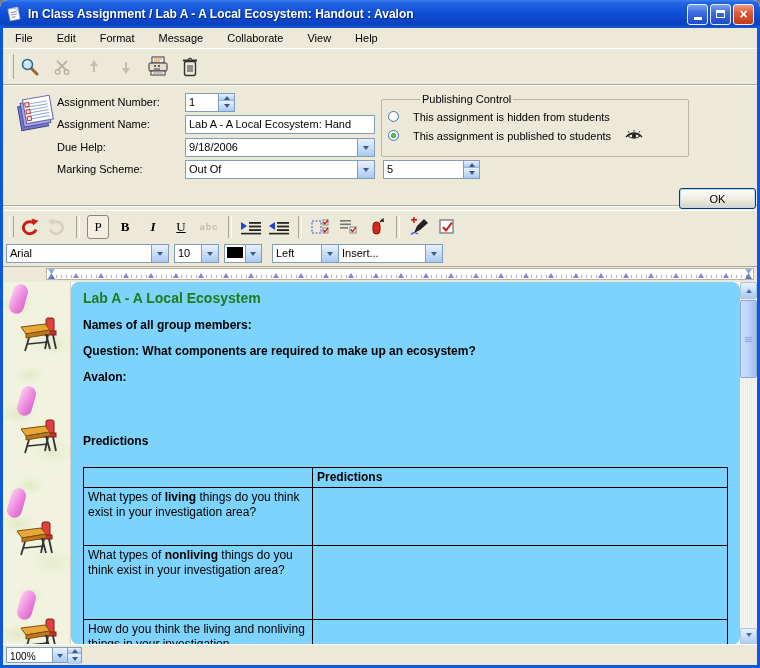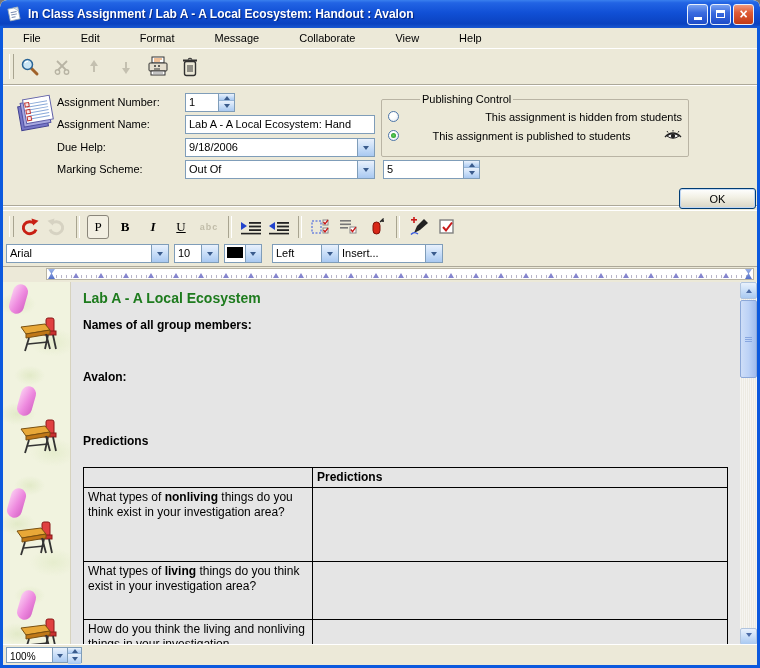--- a/index.html
+++ b/index.html
@@ -19,21 +19,21 @@
   .wbtn{width:21px;height:21px;border-radius:3px;border:1px solid #E8F0FC;box-sizing:border-box;
     display:flex;align-items:center;justify-content:center;
     background:linear-gradient(180deg,#7AA2F0 0%,#3B6CE0 40%,#1E4CC8 100%);}
   .wbtn.close{background:linear-gradient(180deg,#F0997E 0%,#DE5B35 40%,#C23A16 100%);
     color:#fff;font-size:14px;font-weight:bold;line-height:1;}
   .minglyph{width:8px;height:3px;background:#fff;margin-top:8px;}
   .maxglyph{width:9px;height:8px;border:1px solid #fff;border-top:3px solid #fff;box-sizing:border-box;}
   
   .menubar{left:3px;top:28px;right:3px;height:20px;background:#ECE9D8;display:flex;align-items:center;
     border-bottom:1px solid #fff;}
-  .menu-item{font-size:11px;padding:3px 20px;color:#000;}
+  .menu-item{font-size:11px;padding:3px 12px;color:#000;}
   
   .toolbar{left:3px;top:49px;right:3px;height:36px;background:#ECE9D8;border-bottom:1px solid #ACA899;
     box-shadow:0 1px 0 #fff;display:flex;align-items:center;padding-left:14px;box-sizing:border-box;gap:6px;}
   .grip{position:absolute;left:6px;top:5px;bottom:5px;width:3px;
     border-left:1px solid #fff;border-right:1px solid #A8A490;}
   .tbtn{width:26px;height:26px;display:flex;align-items:center;justify-content:center;}
   .vsep{width:2px;height:22px;border-left:1px solid #A8A490;border-right:1px solid #fff;margin:0 3px;}
   
   .formpanel{left:3px;top:86px;right:3px;height:119px;background:#ECE9D8;
     border-bottom:1px solid #ACA899;box-shadow:0 1px 0 #fff;}
@@ -46,21 +46,21 @@
   .chev{width:0;height:0;border:3px solid transparent;border-top:4px solid #3A5B8C;margin-top:4px;}
   .spin{width:15px;display:flex;flex-direction:column;border-left:1px solid #7F9DB9;}
   .sbtn{flex:1;display:flex;align-items:center;justify-content:center;
     background:linear-gradient(180deg,#E9F1FC 0%,#CCE0F8 45%,#A9C9F1 100%);}
   .sbtn+.sbtn{border-top:1px solid #96B5D8;}
   .tri-up{width:0;height:0;border:3px solid transparent;border-bottom:4px solid #3A5B8C;margin-top:-2px;}
   .tri-dn{width:0;height:0;border:3px solid transparent;border-top:4px solid #3A5B8C;margin-top:3px;}
   fieldset.pub{position:absolute;left:378px;top:93px;width:294px;height:58px;margin:0;padding:2px 6px;
     border:1px solid #B9B4A4;border-radius:2px;font-size:11px;}
   fieldset.pub legend{font-size:11px;padding:0 2px;margin-left:32px;}
-  .radio-row{display:flex;align-items:center;gap:14px;height:19px;justify-content:space-between;}
+  .radio-row{display:flex;align-items:center;gap:14px;height:19px;}
   .radio{width:11px;height:11px;border-radius:50%;border:1px solid #4D76A8;box-sizing:border-box;
     background:radial-gradient(circle at 35% 30%,#fff 40%,#DDE4EE);position:relative;}
   .radio.sel::after{content:'';position:absolute;left:2px;top:2px;width:5px;height:5px;border-radius:50%;
     background:radial-gradient(#5FD35F,#1E8C1E);}
   .radio-label{font-size:11px;}
   .btn-ok{position:absolute;left:676px;top:102px;width:75px;height:19px;border:1px solid #003C74;
     border-radius:3px;background:linear-gradient(180deg,#fff 0%,#F2F0E4 45%,#D8D4C4 100%);
     font-size:11px;display:flex;align-items:center;justify-content:center;
     box-shadow:inset 0 0 0 1px #BED6F3;}
   
@@ -90,21 +90,21 @@
     clip-path:polygon(0 0,100% 0,55% 45%,100% 100%,0 100%,45% 45%);}
   
   .doc{left:3px;top:282px;right:3px;bottom:23px;background:#fff;overflow:hidden;}
   .docmargin{position:absolute;left:0;top:0;width:67px;bottom:0;background-color:#F1F3DF;
     background-image:radial-gradient(ellipse 26px 16px at 22% 20%,#E2EAC8 0%,transparent 70%),
       radial-gradient(ellipse 34px 20px at 75% 55%,#E6EDCE 0%,transparent 70%),
       radial-gradient(ellipse 22px 14px at 40% 85%,#E2EAC8 0%,transparent 70%);
     background-size:67px 110px;border-right:1px solid #D6D2BE;}
   .capsule{position:absolute;width:15px;height:30px;border-radius:8px;transform:rotate(16deg);
     background:linear-gradient(105deg,#F9C4EF 10%,#EE8ADF 55%,#D868C8 95%);}
-  .docbody{position:absolute;left:68px;top:0;right:17px;bottom:0;background:#e5e5e5;overflow:hidden;}
+  .docbody{position:absolute;left:68px;top:0;right:17px;bottom:0;background:#7dd3fc;overflow:hidden;border-radius:8px;}
   .dtext{position:absolute;font-size:12px;font-weight:bold;color:#000;white-space:nowrap;}
   .dheading{position:absolute;font-size:14px;font-weight:bold;color:#1E7B1E;white-space:nowrap;}
   .dtable{position:absolute;left:12px;top:185px;width:645px;border-collapse:collapse;
     font-size:12px;table-layout:fixed;}
   .dtable td{border:1px solid #000;vertical-align:top;padding:2px 4px;line-height:1.25;}
   
   .vscroll{position:absolute;right:0;top:0;width:17px;bottom:0;background:#F4F3EE;
     background:repeating-linear-gradient(90deg,#F6F5F1 0 1px,#EDEBE3 1px 2px);}
   .sarrow{position:absolute;left:0;width:17px;height:17px;border:1px solid #B0C4DE;border-radius:2px;
     box-sizing:border-box;background:linear-gradient(180deg,#E9F1FC 0%,#CCE0F8 45%,#A9C9F1 100%);
@@ -517,38 +517,39 @@
             <polygon points="7,18 31,14 31,18 7,22" fill="#C07818" stroke="#7A5010"></polygon>
             <line x1="10" y1="22" x2="6" y2="35" stroke="#333" stroke-width="1.8"></line>
             <line x1="27" y1="18" x2="31" y2="33" stroke="#333" stroke-width="1.8"></line>
             <line x1="9" y1="28" x2="29" y2="26" stroke="#333" stroke-width="1.4"></line>
           </svg>
         </div>
       </div>
     <div class="docbody">
       <div class="dheading" style="left:12px;top:8px;">Lab A - A Local Ecosystem</div>
       <div class="dtext" style="left:12px;top:36px;">Names of all group members:</div>
+      <div class="dtext" style="left:12px;top:62px;">Question: What components are required to make up an ecosystem?</div>
       <div class="dtext" style="left:12px;top:88px;">Avalon:</div>
       <div class="dtext" style="left:12px;top:152px;">Predictions</div>
       <table class="dtable">
         <colgroup>
             <col style="width:229px;">
             <col>
           </colgroup>
         <tbody>
             <tr style="height:17px;">
           <td></td>
           <td style="font-weight:bold;">Predictions</td>
         </tr>
+        <tr style="height:58px;">
+          <td><span>What types of </span><b>living</b><span> things do you think exist in your investigation area?</span></td>
+          <td></td>
+        </tr>
         <tr style="height:74px;">
           <td><span>What types of </span><b>nonliving</b><span> things do you think exist in your investigation area?</span></td>
-          <td></td>
-        </tr>
-        <tr style="height:58px;">
-          <td><span>What types of </span><b>living</b><span> things do you think exist in your investigation area?</span></td>
           <td></td>
         </tr>
         <tr style="height:60px;">
           <td><span>How do you think the living and nonliving things in your investigation</span><b></b><span></span></td>
           <td></td>
         </tr>
       </tbody>
         </table>
     </div>
     <div class="vscroll">

